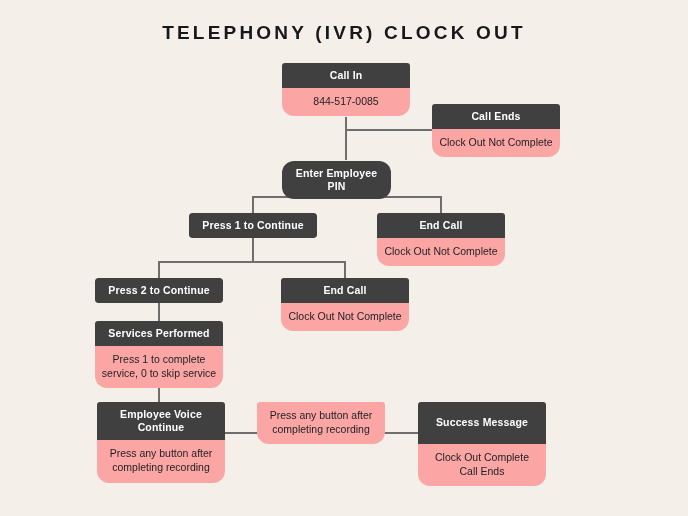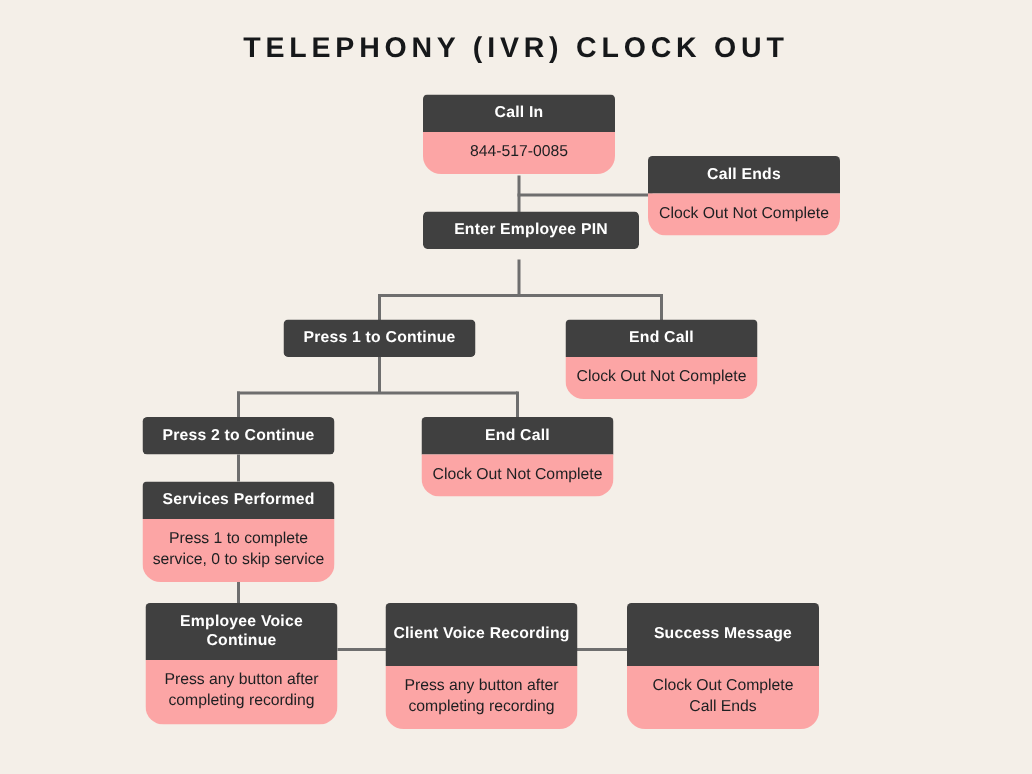--- a/index.html
+++ b/index.html
@@ -112,21 +112,21 @@
     </div>
   </div>
 
   <div class="node" style="left:432px; top:104px; width:128px;">
     <div class="head">Call Ends</div>
     <div class="body">
       <span class="bline">Clock Out Not Complete</span>
     </div>
   </div>
 
-  <div class="node head-only" style="left:282px; top:141px; width:144px;">
+  <div class="node head-only" style="left:282px; top:161px; width:109px;border-radius:12px;">
     <div class="head">Enter Employee PIN</div>
   </div>
 
   <div class="node head-only" style="left:189px; top:213px; width:128px;">
     <div class="head">Press 1 to Continue</div>
   </div>
 
   <div class="node" style="left:377px; top:213px; width:128px;">
     <div class="head">End Call</div>
     <div class="body">
@@ -158,21 +158,20 @@
       <span class="bline">Employee Voice</span>
       <span class="bline">Continue</span>
     </div>
     <div class="body">
       <span class="bline">Press any button after</span>
       <span class="bline">completing recording</span>
     </div>
   </div>
 
   <div class="node" style="left:257px; top:402px; width:128px;">
-    <div class="head" style="padding-top:14px; padding-bottom:15px;">Client Voice Recording</div>
     <div class="body">
       <span class="bline">Press any button after</span>
       <span class="bline">completing recording</span>
     </div>
   </div>
 
   <div class="node" style="left:418px; top:402px; width:128px;">
     <div class="head" style="padding-top:14px; padding-bottom:15px;">Success Message</div>
     <div class="body">
       <span class="bline">Clock Out Complete</span>

